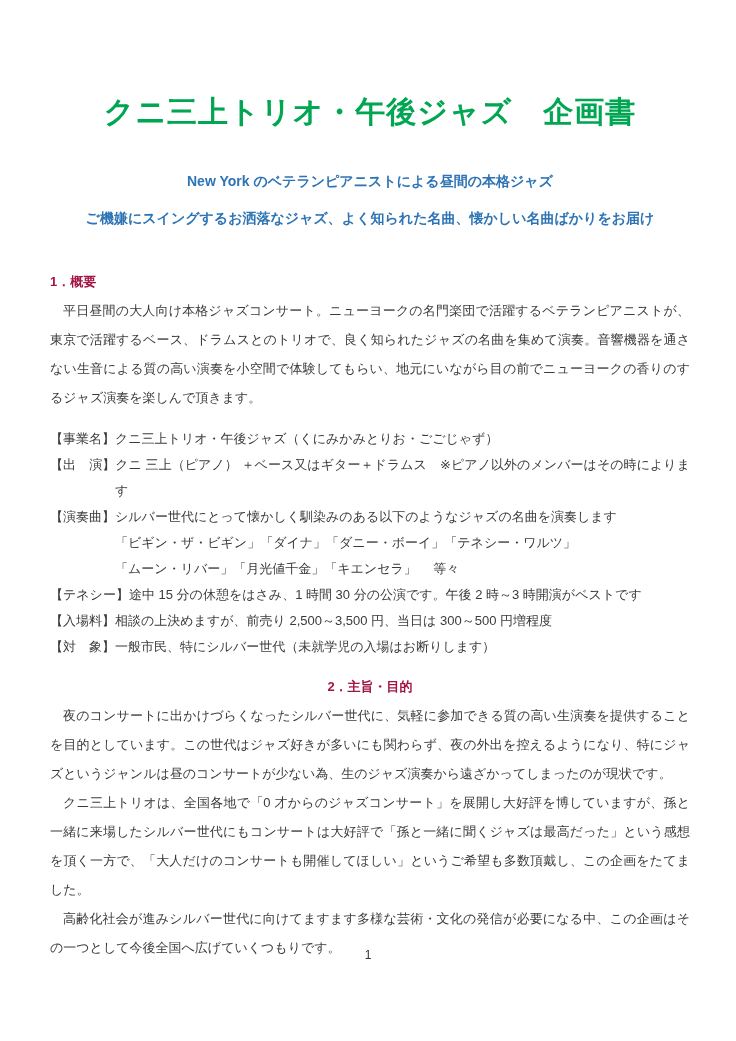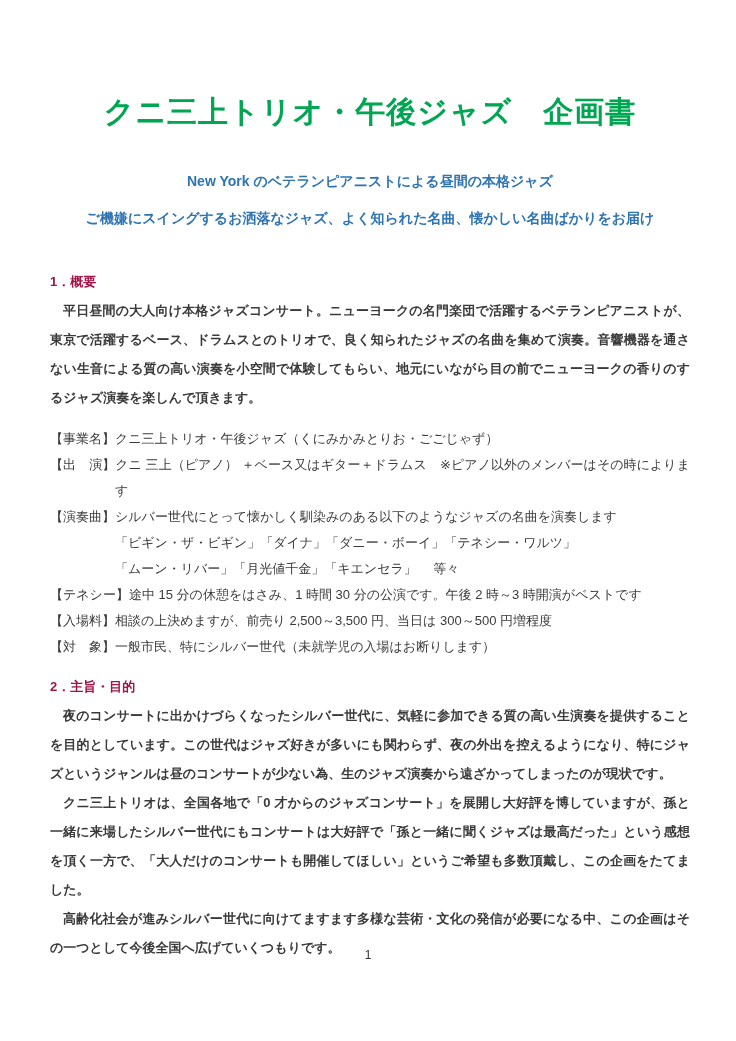--- a/index.html
+++ b/index.html
@@ -38,29 +38,28 @@
   }
   .subtitle p { margin: 14px; }
   .section-heading {
     margin: 0;
     font-size: 13px;
     line-height: 20px;
     font-weight: bold;
     color: #A21446;
   }
   .heading-1 { margin-top: 42px; }
-  .heading-2 { margin-top: 17px; }
+  .heading-2 { margin-top: 17px; text-align: center; }
   .body-para {
     margin: 0;
     font-size: 13px;
     line-height: 29px;
     text-align: justify;
     text-indent: 13px;
     color: #3a3a3a;
-    font-weight: bold;
   }
   .para-first { margin-top: 4px; }
   .detail-list {
     margin-top: 14px;
     font-size: 13px;
     line-height: 26px;
     color: #3a3a3a;
   }
   .detail-item {
     padding-left: 65px;

